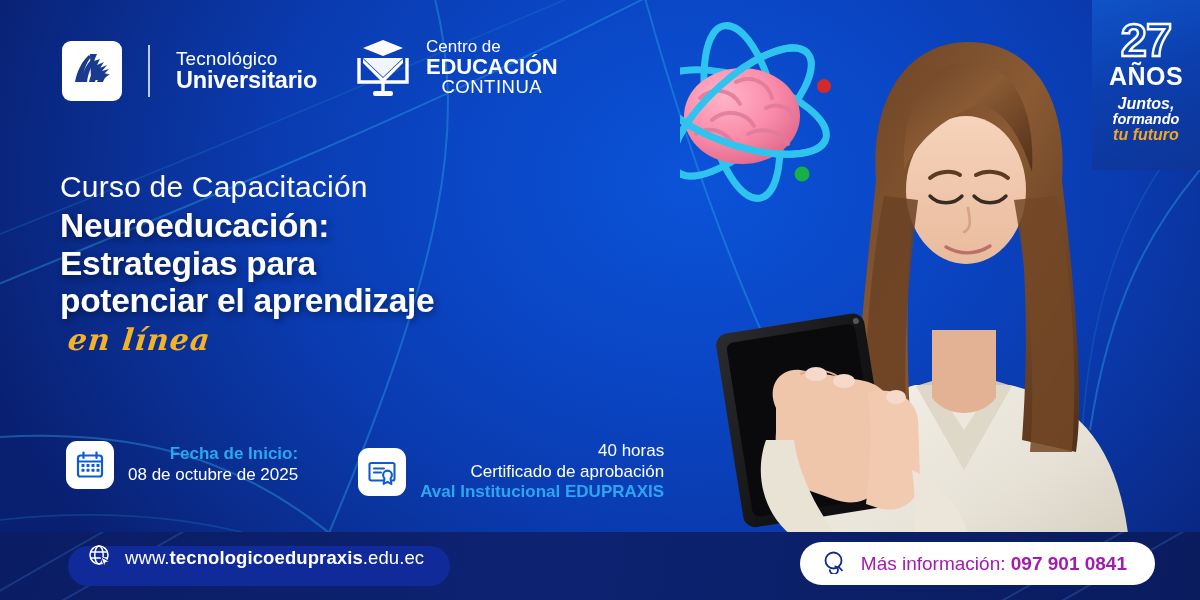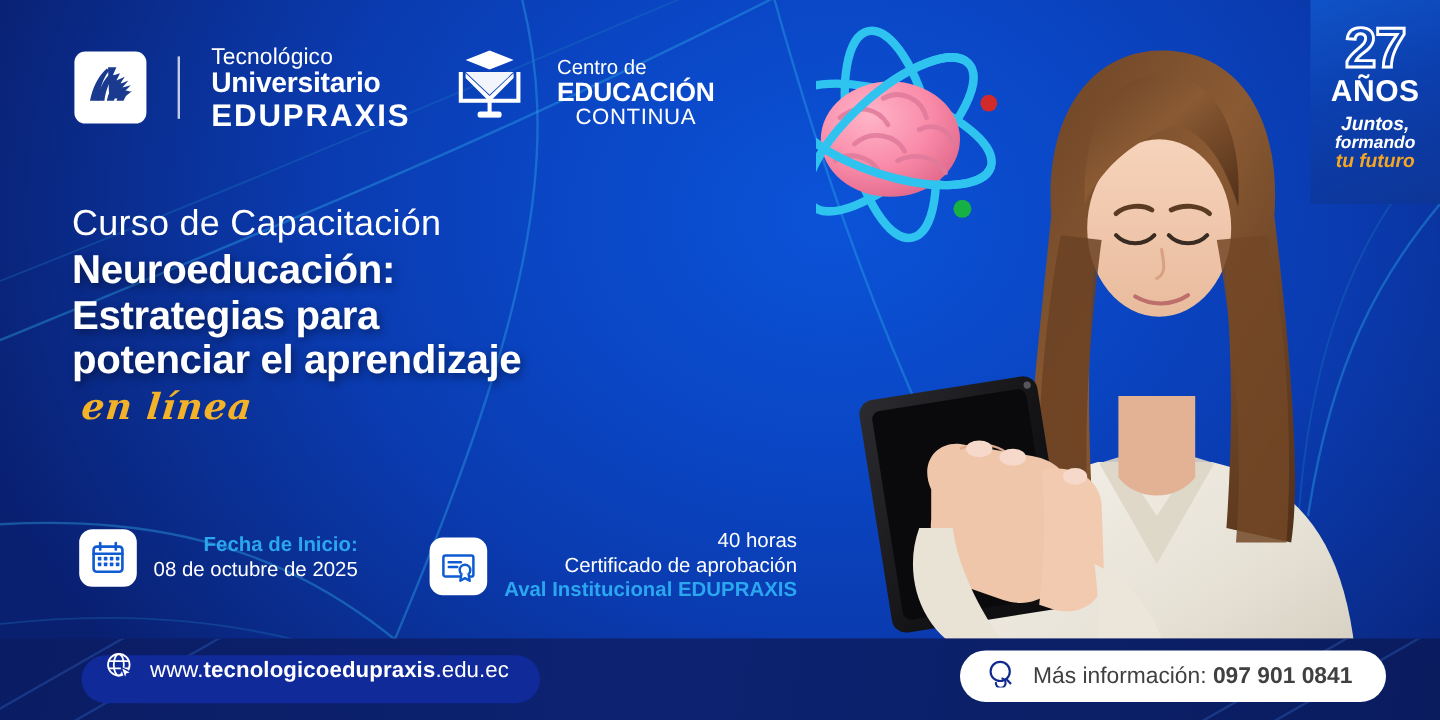--- a/index.html
+++ b/index.html
@@ -51,21 +51,21 @@
   .shield {
     width:60px; height:60px; background:#ffffff; border-radius:9px;
     display:flex; align-items:center; justify-content:center;
   }
   .logo-divider { width:2px; height:52px; background:rgba(255,255,255,0.75); }
   .logo-words { color:#ffffff; line-height:1.0; }
   .logo-words .w1 { font-size:19px; font-weight:400; letter-spacing:0.1px; display:block; }
   .logo-words .w2 { font-size:23.5px; font-weight:700; letter-spacing:-0.2px; display:block; margin-top:1px;}
   .logo-words .w3 { font-size:26px; font-weight:700; letter-spacing:1.6px; display:block; margin-top:1px;}
 
-  .logo-cec { display:flex; align-items:flex-end; gap:24px; }
+  .logo-cec { display:flex; align-items:flex-start; gap:11px; }
   .logo-cec-words { color:#fff; line-height:1.0; }
   .logo-cec-words .c1 { display:block; font-size:17px; font-weight:400; }
   .logo-cec-words .c2 { display:block; font-size:22px; font-weight:700; letter-spacing:-0.2px; margin-top:1px; }
   .logo-cec-words .c3 { display:block; font-size:18.5px; font-weight:400; letter-spacing:0.5px; margin-top:0px; text-align:center;}
 
   
   .headline { position:absolute; left:60px; top:170px; width:640px; }
   .kicker {
     font-size:30px; font-weight:300; color:#ffffff; letter-spacing:0.2px;
     line-height:1.1; margin-bottom:4px;
@@ -112,21 +112,21 @@
   }
   .url-text { color:#fff; font-size:18.5px; letter-spacing:0.1px; white-space:nowrap; }
   .url-text b { font-weight:700; }
 
   .info-pill {
     position:absolute; right:45px; bottom:15px; height:43px;
     background:#ffffff; border-radius:22px;
     display:flex; align-items:center; gap:13px; padding:0 28px 0 22px;
     z-index:4;
   }
-  .info-text { color:#404040; font-size:19px; white-space:nowrap; }
+  .info-text { color:#a21caf; font-size:19px; white-space:nowrap; }
   .info-text b { font-weight:700; }
 
   
   .person-layer { position:absolute; right:0; bottom:0; width:520px; height:600px; pointer-events:none; }
 </style>
 </head>
 <body>
 
 <div id="banner">
 
@@ -267,21 +267,20 @@
             <path d="M22 10 C16 16 12 24 11 33 L17 33 C18 25 21 17 25 12 Z"></path>
             <path d="M27 17 C23 22 20 27 19 33 L25 33 C26 28 29 23 32 19 Z"></path>
             <path d="M33 24 C30 27 28 30 27 33 L33 33 C34 30 36 27 38 25 Z"></path>
           </g>
         </svg>
       </div>
       <div class="logo-divider"></div>
       <div class="logo-words">
         <span class="w1">Tecnológico</span>
         <span class="w2">Universitario</span>
-        <span class="w3">EDUPRAXIS</span>
       </div>
     </div>
 
     <div class="logo-cec">
       <div>
         <svg width="64" height="62" viewBox="0 0 64 62">
           <g fill="#ffffff">
             <path d="M32 2 L52 10 L32 18 L12 10 Z"></path>
             <path d="M20 15 L20 24 L32 29 L44 24 L44 15 L32 20 Z" opacity="0"></path>
           </g>

